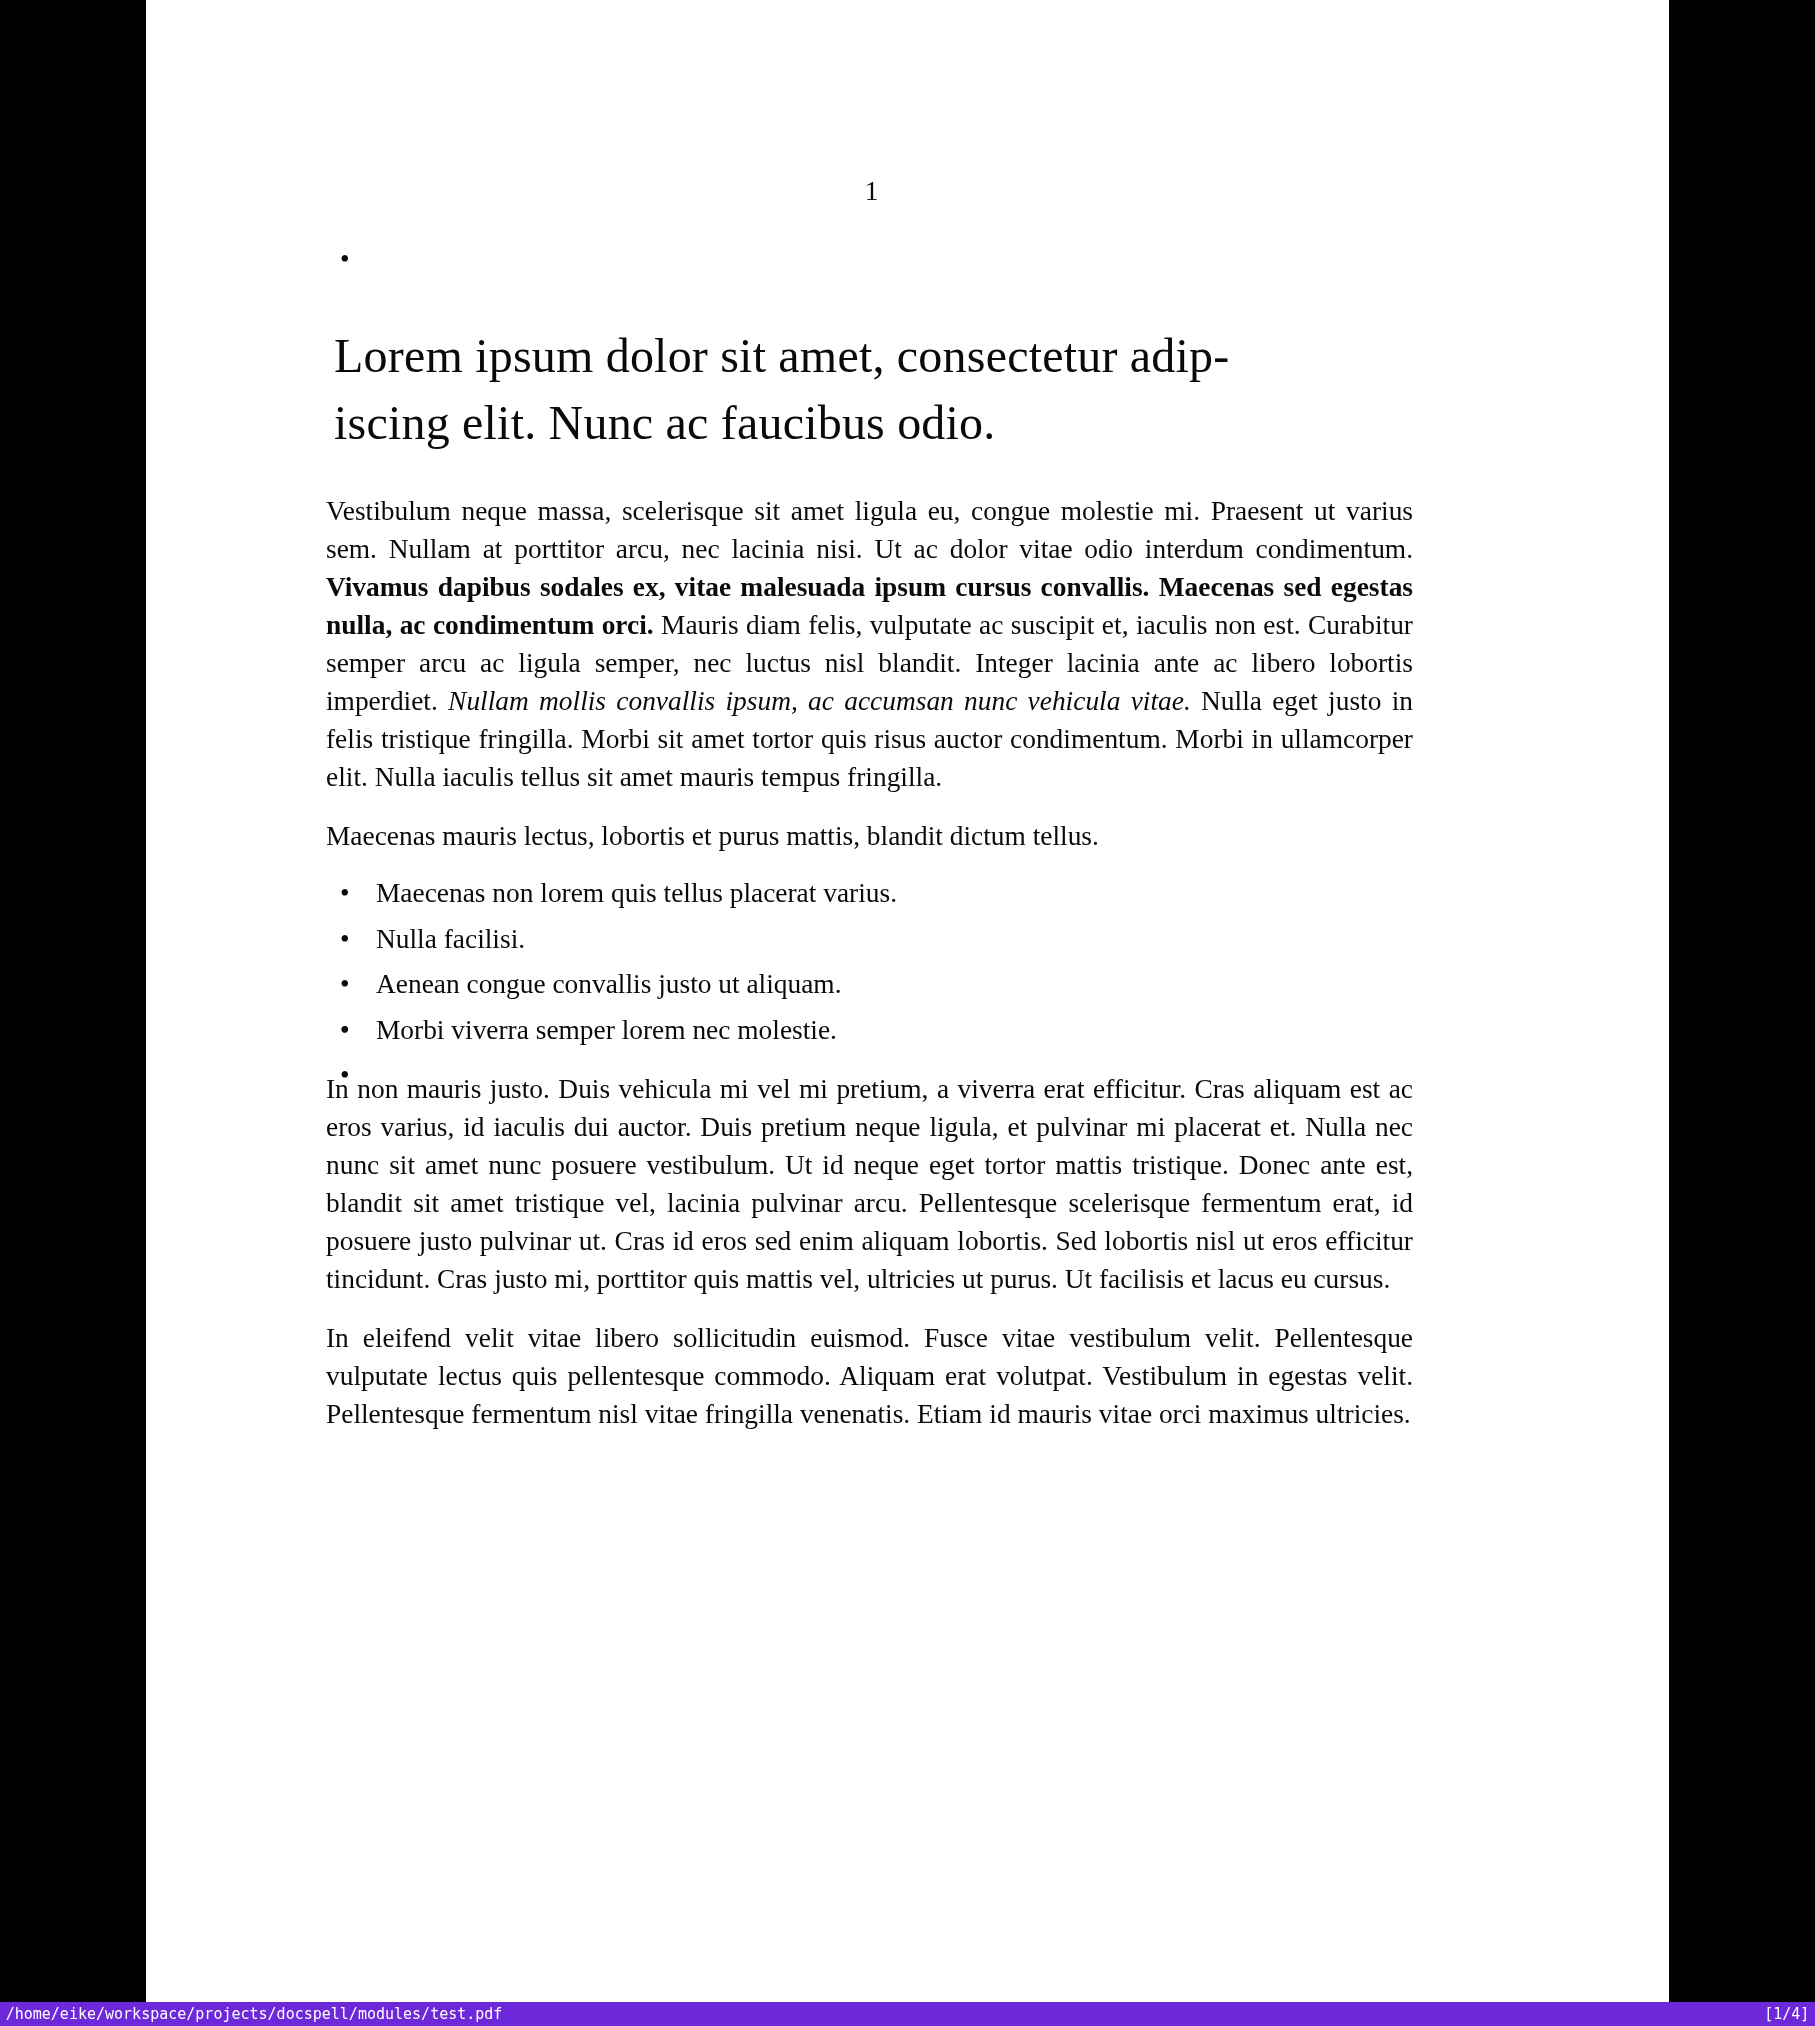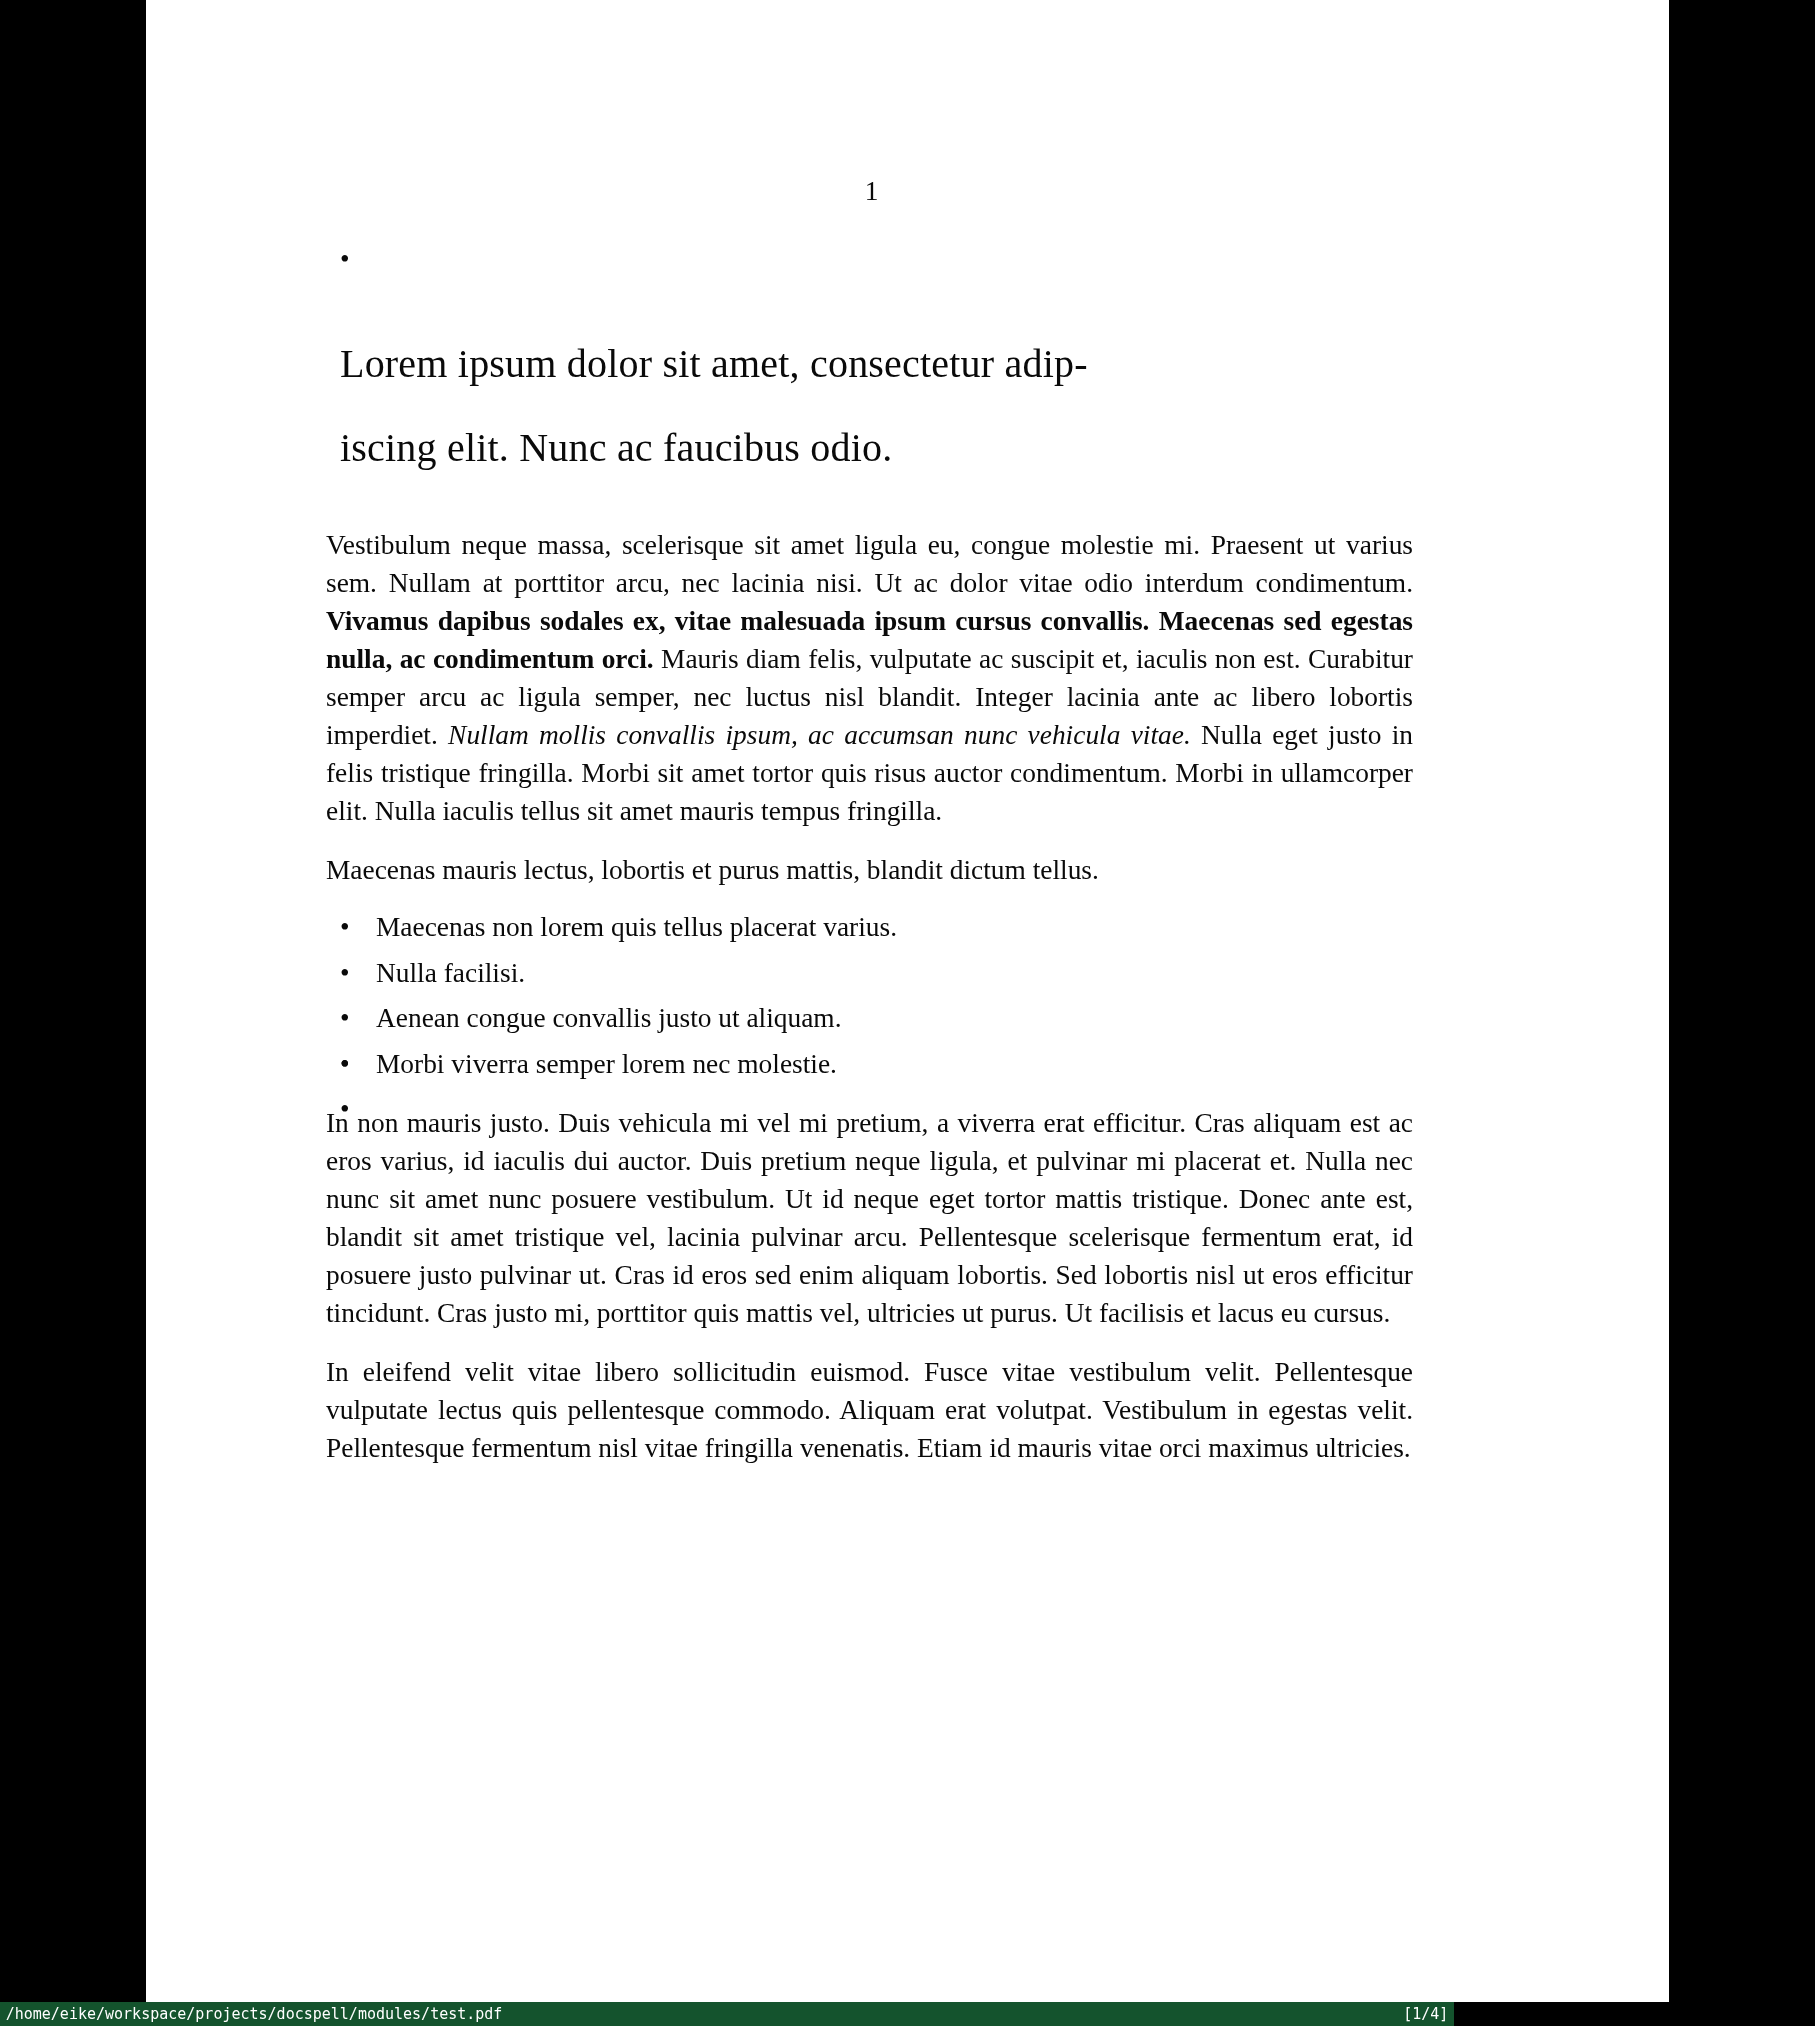--- a/index.html
+++ b/index.html
@@ -38,23 +38,23 @@
   }
   ul { list-style: none; margin: 0; padding: 0; }
   .empty-list { margin-top: 30px; }
   .empty-list li { position: relative; padding-left: 50px; min-height: 38px; }
   .bullet {
     position: absolute;
     left: 14px; top: 0;
     line-height: 38px;
   }
   .title {
-    margin: 44px 0 0 14px;
-    font-size: 40px;
-    line-height: 84px;
+    margin: 44px 0 0 8px;
+    font-size: 48px;
+    line-height: 67px;
     font-weight: normal;
     letter-spacing: 0.2px;
     white-space: pre-line;
   }
   .para {
     margin: 21px 4px 0 0;
     text-align: justify;
   }
   .para.first { margin-top: 36px; }
   .para .seg-bold { font-weight: bold; }
@@ -63,22 +63,22 @@
   .bullet-list li {
     position: relative;
     padding-left: 50px;
     margin-top: 7.6px;
     text-align: justify;
   }
   .bullet-list li:first-child { margin-top: 0; }
   .statusbar {
     position: absolute;
     left: 0; bottom: 0;
-    width: 1454px; height: 24px;
-    background: #14532d;
+    width: 1815px; height: 24px;
+    background: #6d28d9;
     color: #ffffff;
     font-family: "DejaVu Sans Mono", monospace;
     font-size: 15px;
     display: flex;
     justify-content: space-between;
     align-items: center;
     padding: 0 5.7px;
     box-sizing: border-box;
   }
 </style>

